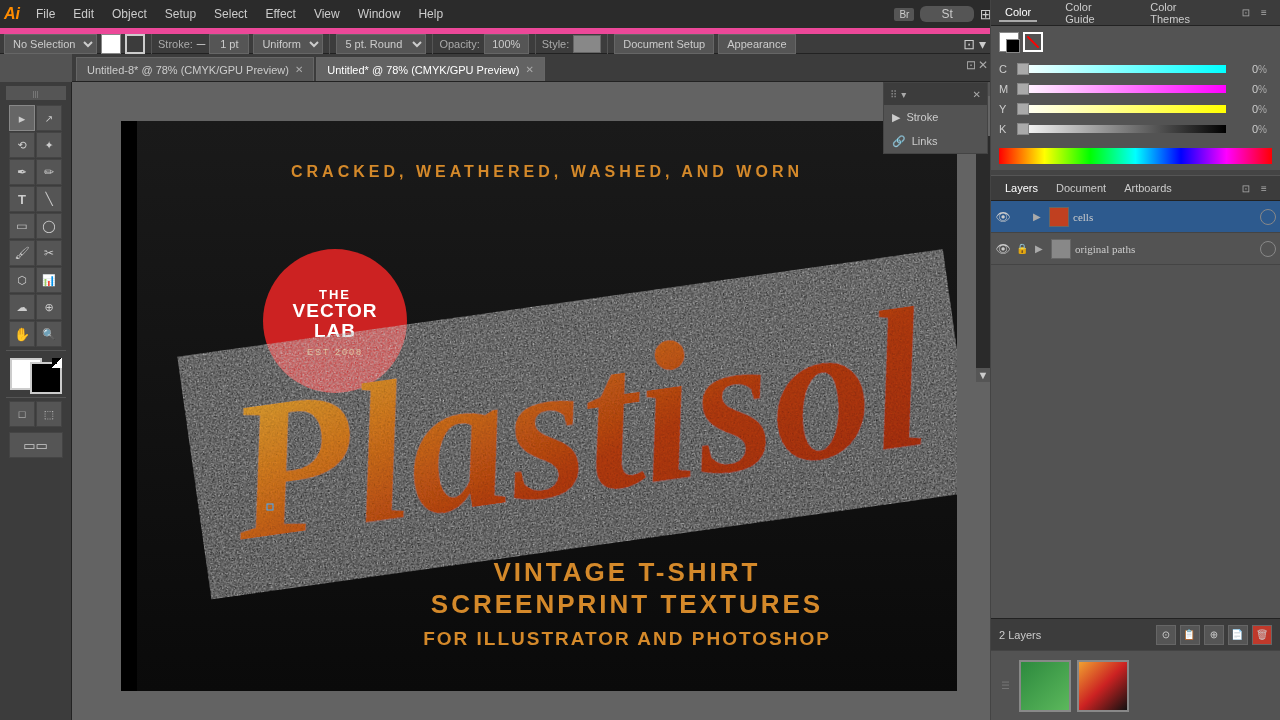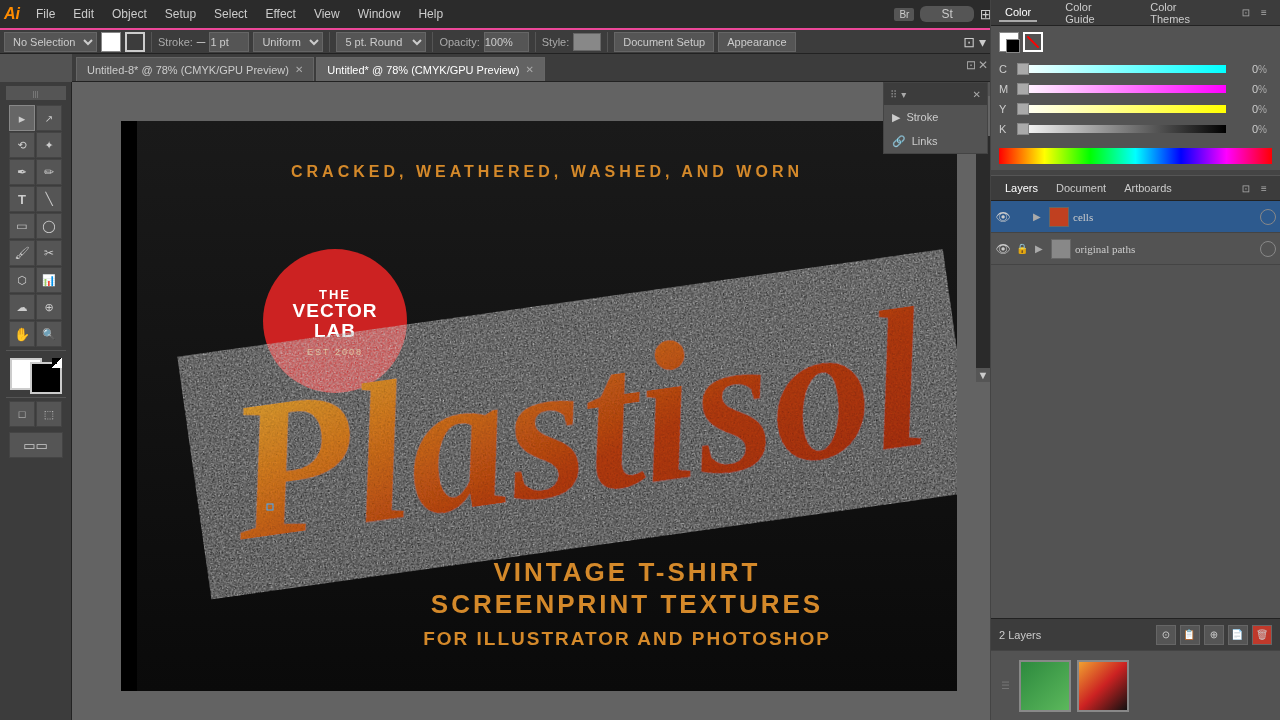--- a/index.html
+++ b/index.html
@@ -12,25 +12,25 @@
     .menu-logo { color: #ff8c00; font-style: italic; font-weight: bold; font-size: 16px; margin-right: 6px; }
     .menu-item { padding: 2px 8px; cursor: pointer; }
     .menu-spacer { flex: 1; }
     .menu-essentials { background: #555; padding: 2px 8px; border-radius: 3px; display: flex; align-items: center; gap: 4px; }
     .menu-search { background: #fff; color: #000; border: none; padding: 2px 6px; width: 120px; height: 20px; font-size: 11px; }
     .window-btn { width: 16px; height: 16px; display: flex; align-items: center; justify-content: center; background: #555; cursor: pointer; font-size: 10px; color: #ccc; }
     .window-btn.close { background: #c0392b; }
 
     
     #toolbar {
-      display: flex; align-items: center; height: 26px; background: #3c3c3c; border-top: 2px solid #ec4899; border-bottom: 1px solid #222; padding: 0 4px; gap: 4px; font-size: 11px;
+      display: flex; align-items: center; height: 26px; background: #3c3c3c; border-top: 6px solid #ec4899; border-bottom: 1px solid #222; padding: 0 4px; gap: 4px; font-size: 11px;
     }
     .toolbar-select { background: #555; color: #ccc; border: 1px solid #666; padding: 1px 4px; height: 20px; font-size: 11px; }
     .toolbar-label { color: #aaa; }
-    .toolbar-input { background: #555; color: #ccc; border: 1px solid #666; width: 50px; height: 20px; text-align: left; font-size: 11px; }
+    .toolbar-input { background: #555; color: #ccc; border: 1px solid #666; width: 50px; height: 20px; text-align: center; font-size: 11px; }
     .toolbar-swatch { width: 20px; height: 20px; background: #fff; border: 1px solid #888; }
     .toolbar-divider { width: 1px; height: 20px; background: #555; margin: 0 2px; }
     .toolbar-btn { background: #555; border: 1px solid #666; color: #ccc; padding: 1px 8px; height: 20px; font-size: 11px; cursor: pointer; }
 
     
     #left-tools {
       position: absolute; left: 0; top: 82px; width: 72px; height: calc(100% - 82px); background: #3c3c3c; border-right: 1px solid #222; display: flex; flex-direction: column; align-items: center; padding-top: 4px; gap: 1px;
     }
     .tool-row { display: flex; gap: 1px; }
     .tool-btn { width: 26px; height: 26px; background: #555; border: 1px solid #444; display: flex; align-items: center; justify-content: center; cursor: pointer; font-size: 13px; color: #ccc; }

